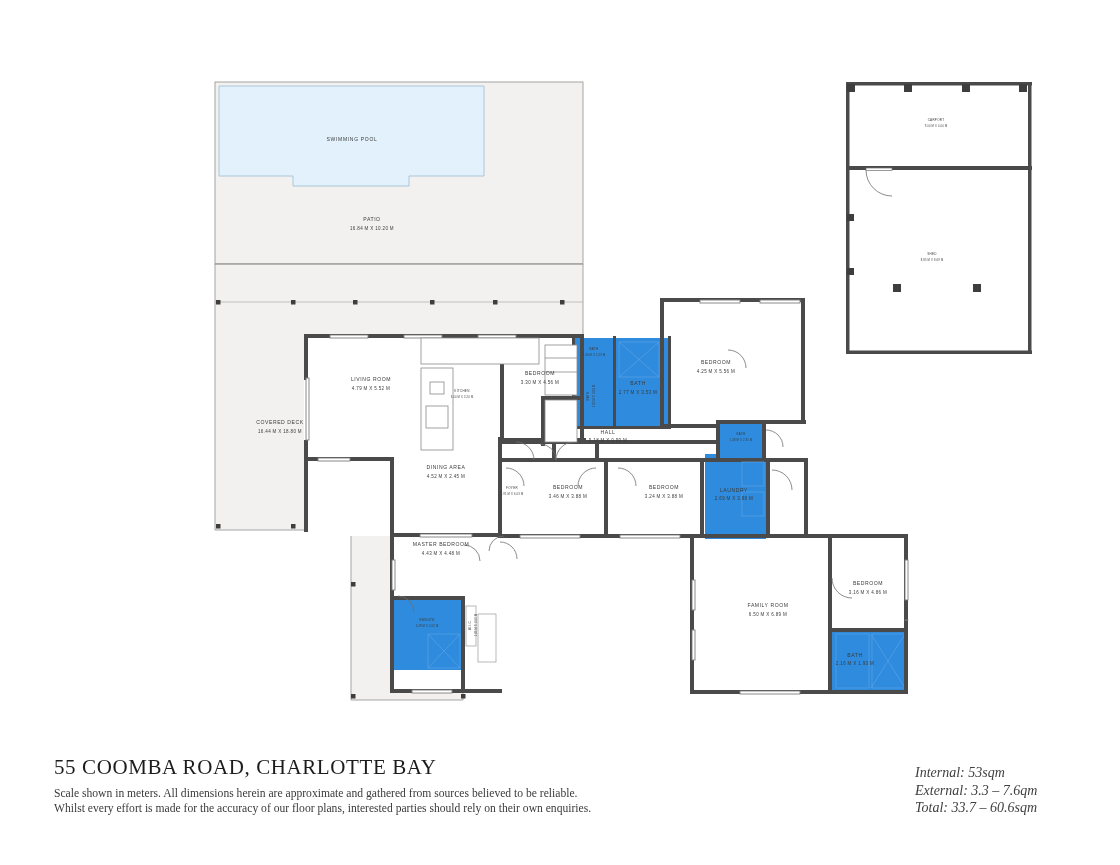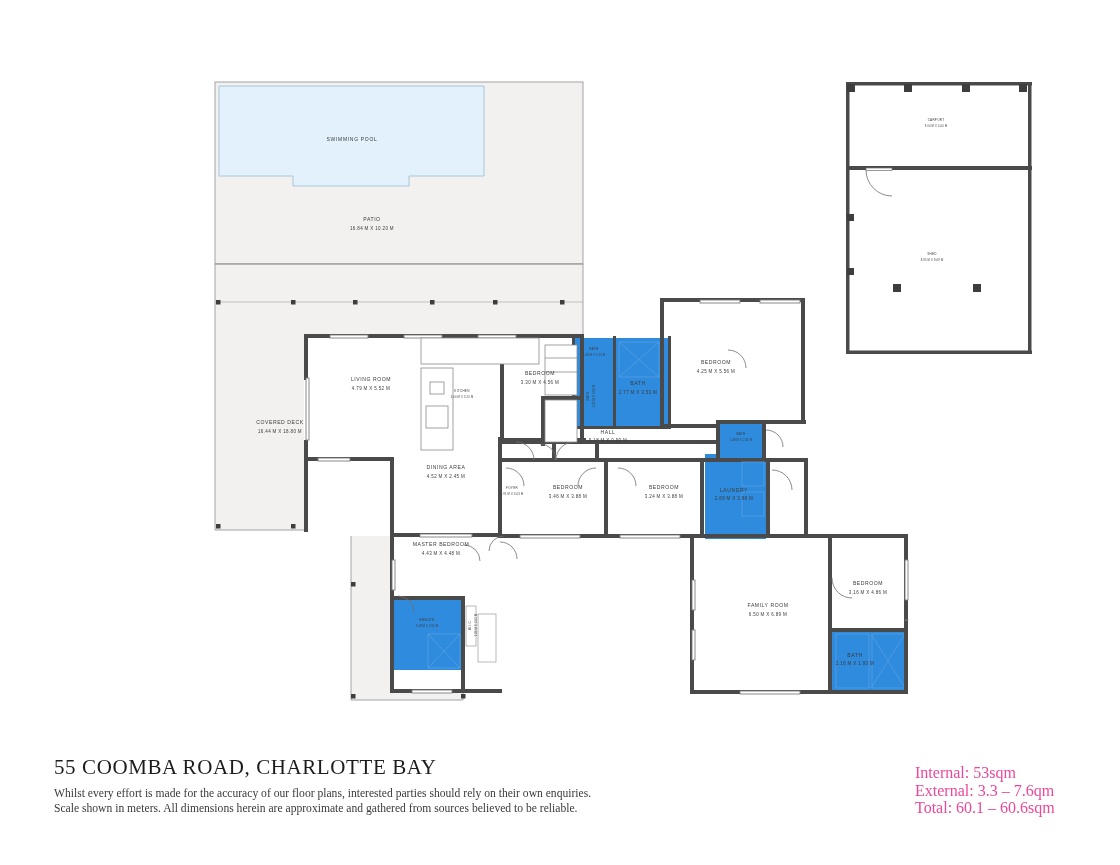--- a/index.html
+++ b/index.html
@@ -1,21 +1,21 @@
 <!DOCTYPE html>
 <html><head>
 <meta charset="utf-8">
 <style>
   html,body{margin:0;padding:0;background:#ffffff;}
   body{width:1120px;height:865px;font-family:"Liberation Sans",sans-serif;color:#2a2a2a;overflow:hidden;position:relative;}
   #plan{position:absolute;left:0;top:0;width:1120px;height:865px;}
   .footer{position:absolute;left:0;top:735px;width:1120px;height:130px;}
   .title{position:absolute;left:54px;top:20px;font-family:"Liberation Serif",serif;font-size:21px;letter-spacing:.6px;color:#1c1c1c;white-space:nowrap;}
   .disc{position:absolute;left:54px;top:52px;font-family:"Liberation Serif",serif;font-size:11.6px;line-height:14.5px;color:#3a3a3a;white-space:nowrap;}
-  .areas{position:absolute;left:915px;top:29px;font-family:"Liberation Serif",serif;font-size:16px;line-height:17.5px;color:#ec4899;white-space:nowrap;}
+  .areas{position:absolute;left:915px;top:29px;font-family:"Liberation Serif",serif;font-size:14px;line-height:17.5px;color:#404040;white-space:nowrap;font-style:italic;}
   text{font-family:"Liberation Sans",sans-serif;fill:#3b3b3b;}
   .rmname{font-size:5.1px;letter-spacing:.55px;}
   .rmdim{font-size:4.5px;letter-spacing:.35px;}
   .tiny{font-size:3.0px;letter-spacing:.3px;}
   .tinyd{font-size:2.7px;letter-spacing:.2px;}
   .poollbl{font-size:5.0px;letter-spacing:.7px;}
 </style>
 </head>
 <body>
 
@@ -297,21 +297,21 @@
   <text class="tiny" x="936" y="121" text-anchor="middle">CARPORT</text>
   <text class="tinyd" x="936" y="127" text-anchor="middle">9.00 M X 4.00 M</text>
   <text class="tiny" x="932" y="255" text-anchor="middle">SHED</text>
   <text class="tinyd" x="932" y="261" text-anchor="middle">8.85 M X 8.69 M</text>
 
 </svg>
 
 <div class="footer">
   <div class="title">55 COOMBA ROAD, CHARLOTTE BAY</div>
   <div class="disc">
+    <div>Scale shown in meters. All dimensions herein are approximate and gathered from sources believed to be  reliable.</div>
     <div>Whilst every effort is made for the accuracy of our floor plans, interested parties should rely on their own enquiries.</div>
-    <div>Scale shown in meters. All dimensions herein are approximate and gathered from sources believed to be  reliable.</div>
   </div>
   <div class="areas">
     <div>Internal: 53sqm</div>
     <div>External: 3.3 – 7.6qm</div>
-    <div>Total: 60.1 – 60.6sqm</div>
+    <div>Total: 33.7 – 60.6sqm</div>
   </div>
 </div>
 
 </body></html>

